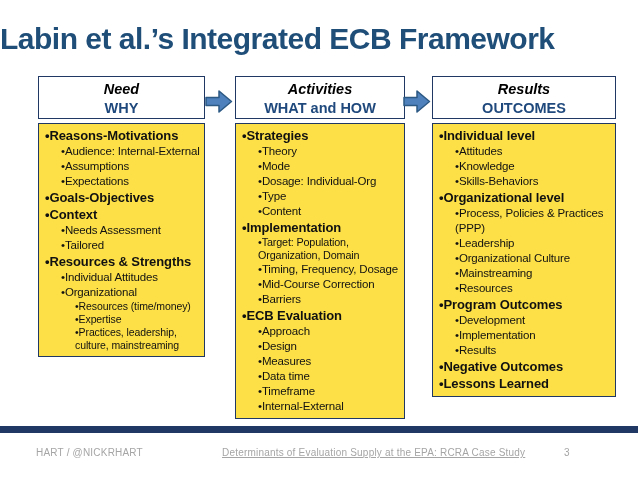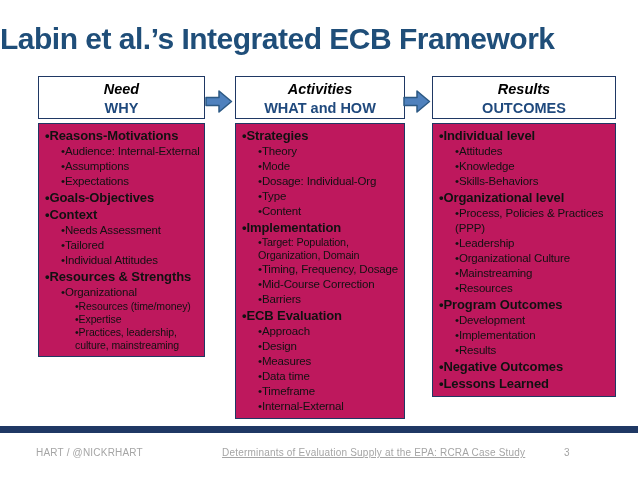--- a/index.html
+++ b/index.html
@@ -27,21 +27,21 @@
   .col2{left:432px;width:184px;}
   .hdr{
     box-sizing:border-box;height:43px;border:1.5px solid var(--box-border);
     display:flex;flex-direction:column;justify-content:flex-end;align-items:center;
     background:#ffffff;line-height:1.3;
   }
   .hdr-title{font-size:14.5px;font-weight:700;font-style:italic;color:#000000;}
   .hdr-sub{font-size:14.5px;font-weight:700;color:var(--header-accent);}
   .content{
     box-sizing:border-box;margin-top:4px;border:1.5px solid var(--box-border);
-    background:#be185d;padding:3px 2px 4px 2px;
+    background:#fde047;padding:3px 2px 4px 2px;
   }
   .item{white-space:normal;}
   .lvl1{font-size:13px;font-weight:700;line-height:17px;padding-left:4px;letter-spacing:-0.1px;}
   .lvl2{font-size:11.5px;line-height:15px;padding-left:20px;letter-spacing:-0.15px;}
   .lvl3{font-size:10.5px;line-height:13px;padding-left:34px;letter-spacing:-0.1px;}
   .small{font-size:10.8px;line-height:13px;}
   .arrow{position:absolute;top:89px;width:28px;height:25px;}
   .arrow1{left:205px;}
   .arrow2{left:403px;}
   .footer-bar{position:absolute;top:426px;left:0;width:638px;height:7px;background:var(--footer-bar);}
@@ -64,22 +64,22 @@
     </div>
     <div class="content">
           <div class="item lvl1">•Reasons-Motivations</div>
           <div class="item lvl2">•Audience: Internal-External</div>
           <div class="item lvl2">•Assumptions</div>
           <div class="item lvl2">•Expectations</div>
           <div class="item lvl1">•Goals-Objectives</div>
           <div class="item lvl1">•Context</div>
           <div class="item lvl2">•Needs Assessment</div>
           <div class="item lvl2">•Tailored</div>
+          <div class="item lvl1">•Resources &amp; Strengths</div>
           <div class="item lvl2">•Individual Attitudes</div>
-          <div class="item lvl1">•Resources &amp; Strengths</div>
           <div class="item lvl2">•Organizational</div>
           <div class="item lvl3">•Resources (time/money)</div>
           <div class="item lvl3">•Expertise</div>
           <div class="item lvl3">•Practices, leadership, culture, mainstreaming</div>
         </div>
   </div>
       <div class="col col1">
     <div class="hdr">
       <div class="hdr-title">Activities</div>
       <div class="hdr-sub">WHAT and HOW</div>

